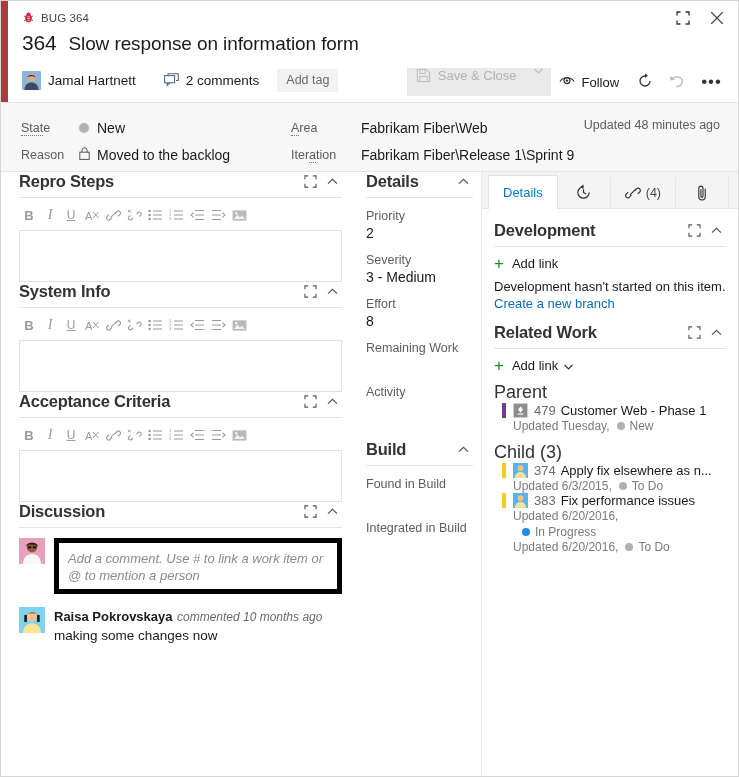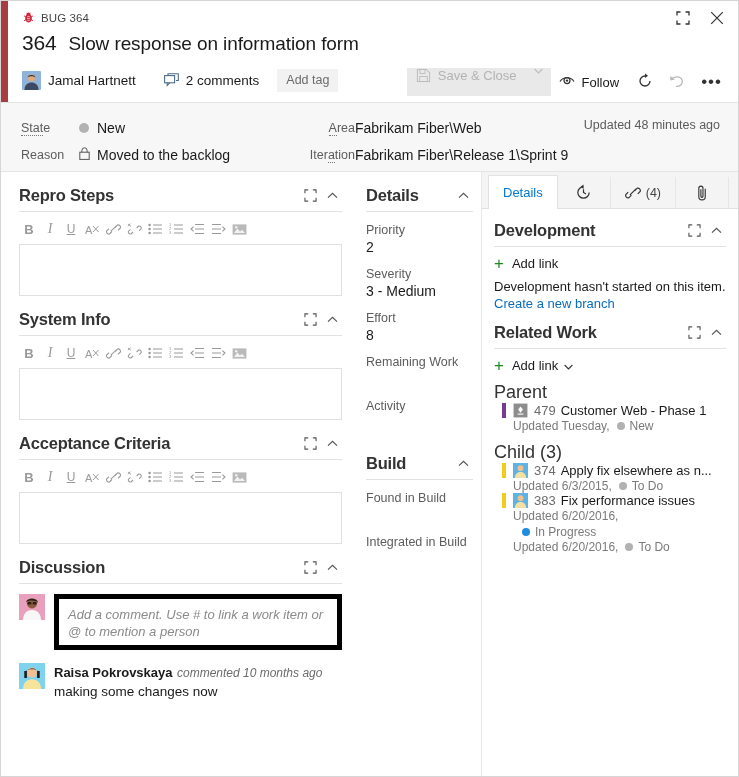--- a/index.html
+++ b/index.html
@@ -159,21 +159,21 @@
     background: #fff;
   }
   .right-pane {
     flex: 1;
     background: #fff;
     border-left: 1px solid #eaeaea;
     display: flex; flex-direction: column;
   }
 
   
-  .sec { margin-top: 14px; }
+  .sec { }
   .sec-hd {
     display: flex; align-items: center;
     padding-bottom: 6px;
     border-bottom: 1px solid #e2e2e2;
   }
   .sec-title {
     font-size: 16.5px; color: #333; font-weight: 600;
     letter-spacing: -.2px; flex: 1;
   }
   .hd-btn {
@@ -412,21 +412,21 @@
               <svg width="11" height="13" viewBox="0 0 11 13">
                 <rect x="0.8" y="5.2" width="9.4" height="7.2" stroke="#555" stroke-width="1" fill="none"></rect>
                 <path d="M2.9 5.2 V3.4 A2.6 2.6 0 0 1 8.1 3.4 V5.2" stroke="#555" stroke-width="1" fill="none"></path>
               </svg>
             </span>
             <span>Moved to the backlog</span>
           </span>
         </div>
       </div>
 
-      <div class="col-b" style="margin-left:6px;text-align:right;">
+      <div class="col-b" style="margin-left:12px;">
         <div class="field-row">
           <span class="fl akey"><span class="uk">A</span>rea</span>
           <span class="fv">Fabrikam Fiber\Web</span>
         </div>
         <div class="field-row">
           <span class="fl akey">Iter<span class="uk">a</span>tion</span>
           <span class="fv">Fabrikam Fiber\Release 1\Sprint 9</span>
         </div>
       </div>
     </div>

